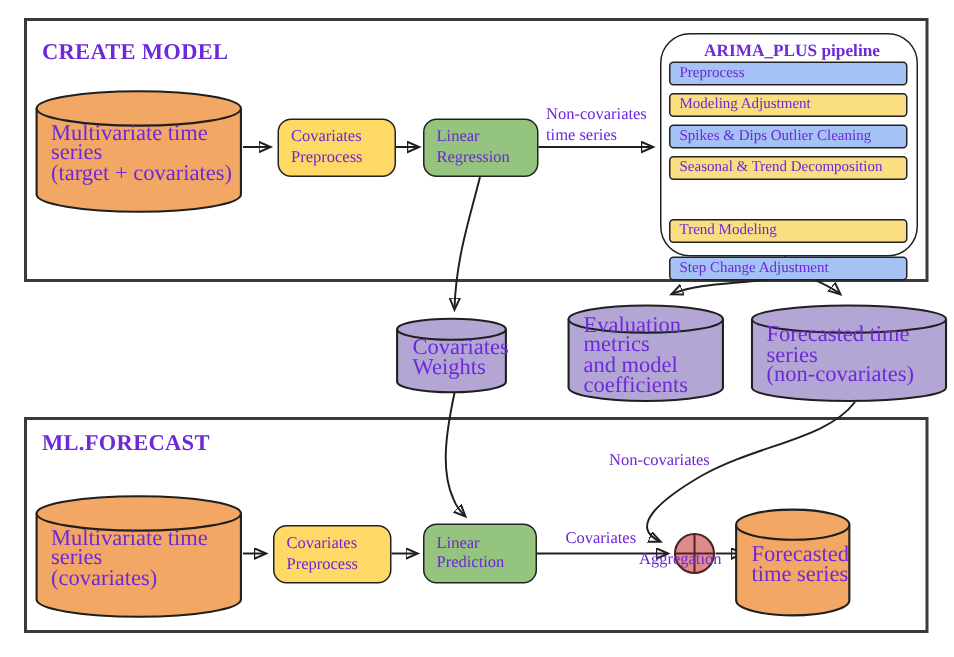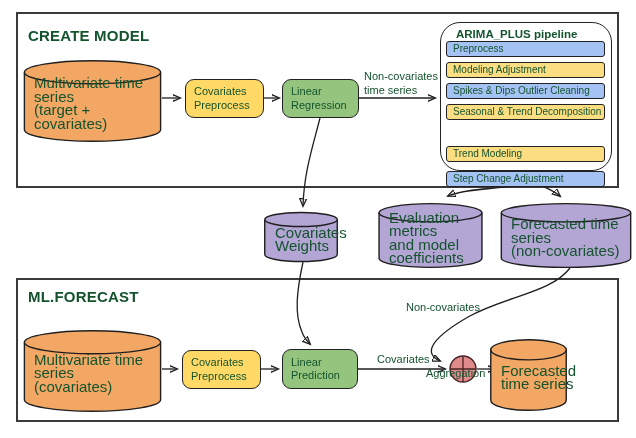--- a/index.html
+++ b/index.html
@@ -1,18 +1,18 @@
 <!DOCTYPE html>
 <html><head>
 <meta charset="utf-8">
 <style>
   html,body{margin:0;padding:0;background:#ffffff;}
   .stage{
     position:relative;width:636px;height:438px;background:#ffffff;overflow:hidden;
-    font-family:Liberation Sans, sans-serif;color:#14532d;
+    font-family:Liberation Serif, serif;color:#6d28d9;
   }
   .section-box{
     position:absolute;background:#ffffff;border:2px solid #3a3a3a;box-sizing:border-box;z-index:1;
   }
   .section-title{
     position:absolute;font-size:15px;font-weight:bold;letter-spacing:.2px;z-index:4;white-space:nowrap;
   }
   .edges{position:absolute;left:0;top:0;z-index:2;pointer-events:none;}
   .edges path{fill:none;stroke:#1f1f1f;stroke-width:1.3px;}
   .node{
@@ -33,21 +33,21 @@
   .cyl-label{
     position:absolute;left:0;top:0;right:0;bottom:0;z-index:3;
     display:flex;align-items:center;padding-left:11px;padding-top:4px;
     font-size:15px;line-height:13.5px;white-space:pre-line;
   }
   .pipeline{
     position:absolute;left:440px;top:22px;width:172px;height:149px;z-index:3;
     background:#ffffff;border:1.5px solid #222;border-radius:20px;box-sizing:border-box;
   }
   .pipeline-title{
-    position:absolute;left:15px;right:0;top:5px;text-align:left;
+    position:absolute;left:4px;right:0;top:5px;text-align:center;
     font-size:11.5px;font-weight:bold;
   }
   .pipe-row{
     position:absolute;left:5px;width:159px;height:15.5px;box-sizing:border-box;
     border:1px solid #222;border-radius:3px;
     font-size:10px;line-height:13.5px;display:flex;align-items:center;padding-left:6px;
     white-space:nowrap;overflow:hidden;
   }
   .pipe-row:nth-of-type(odd){background:#FBDD82;}
   .pipe-row:nth-of-type(even){background:#A4C2F4;}

